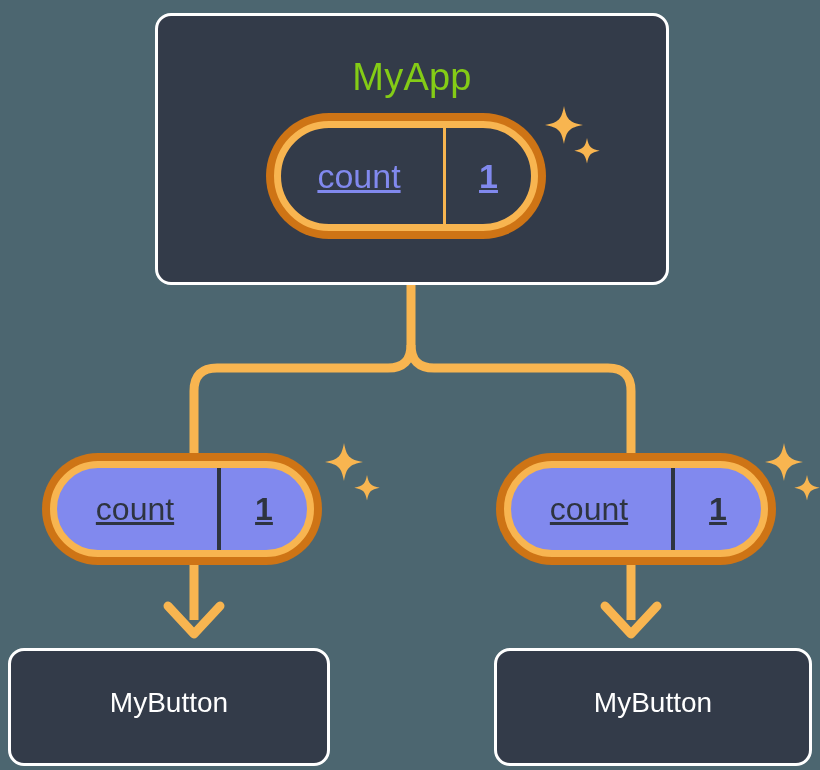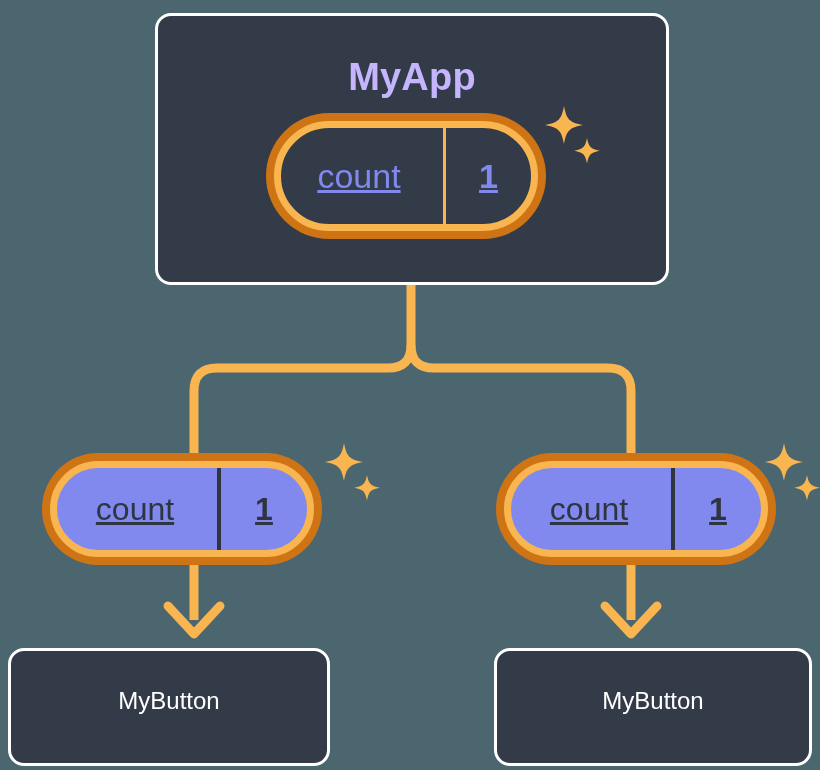--- a/index.html
+++ b/index.html
@@ -35,22 +35,22 @@
     box-sizing: border-box;
     background: #333b49;
     border: 3px solid #ffffff;
     border-radius: 14px;
   }
   .card-title {
     position: absolute;
     left: 0;
     width: 100%;
     text-align: center;
-    color: #c4b5fd;
-    font-weight: 700;
+    color: #84cc16;
+    font-weight: 400;
     letter-spacing: 0.2px;
     white-space: nowrap;
   }
   #card-myapp {
     left: 155px;
     top: 13px;
     width: 514px;
     height: 272px;
     border-radius: 16px;
   }
@@ -72,21 +72,21 @@
     height: 118px;
     border-radius: 16px;
   }
   .btn-label {
     position: absolute;
     left: 0;
     top: 36px;
     width: 100%;
     text-align: center;
     color: #ffffff;
-    font-size: 24px;
+    font-size: 28px;
     white-space: nowrap;
   }
   
   .pill-wrap {
     position: absolute;
   }
   .pill {
     position: relative;
     box-sizing: border-box;
     display: flex;

